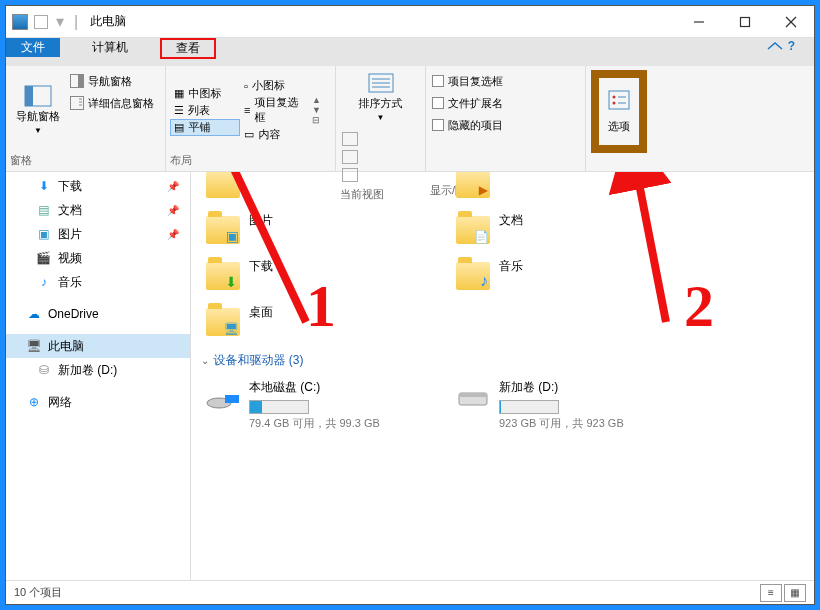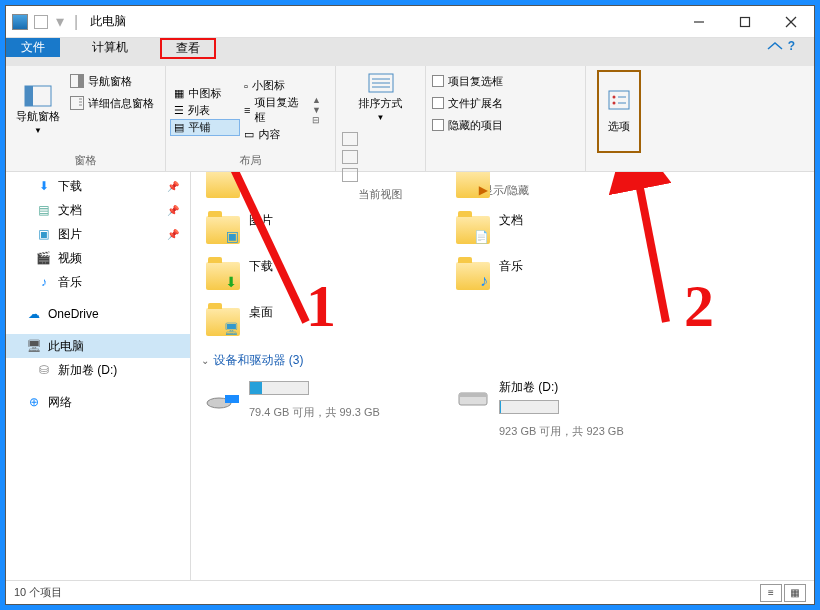--- a/index.html
+++ b/index.html
@@ -14,43 +14,43 @@
   .winbtn { width: 46px; height: 30px; display: flex; align-items: center; justify-content: center; font-size: 14px; color: #333; }
   .winbtn svg { width: 12px; height: 12px; }
   .tabsrow { height: 28px; display: flex; align-items: flex-start; background: #e5e5e5; position: relative; gap: 17px; }
   .tab { padding: 0 14px; font-size: 12px; display: flex; align-items: center; border: 1px solid transparent; }
   .tab.file { background: #1979ca; color: #fff; }
   .tab.view { border: 2px solid #e11; }
   .tab.help { margin-left: auto; padding-right: 18px; color: #1979ca; display:flex; align-items:center; gap:4px;}
   .ribbon { background: #f5f5f5; border-bottom: 1px solid #ddd; display: flex; height: 106px; }
   .ribbon-group { border-right: 1px solid #ddd; display: flex; flex-direction: column; padding: 4px 4px 0 4px; }
   .ribbon-group-body { flex: 1; display: flex; }
-  .ribbon-group-label { font-size: 11px; text-align: center; color: #666; padding: 3px 0; }
+  .ribbon-group-label { font-size: 11px; color: #666; padding: 3px 0; }
   .rbtn-big { display: flex; flex-direction: column; align-items: center; justify-content: center; gap: 2px; padding: 2px 6px; font-size: 11px; }
   .rbtn-big .ico { width: 28px; height: 22px; }
   .rbtn-small { display: flex; align-items: center; gap: 4px; font-size: 11px; padding: 2px 4px; height: 22px; }
   .rbtn-small .ico { width: 14px; height: 14px; }
   .col { display: flex; flex-direction: column; }
   .layout-opt { display: flex; align-items: center; gap: 4px; font-size: 11px; padding: 1px 4px; width: 70px; }
   .layout-opt.sel { background: #cde6f7; border: 1px solid #7eb4ea; padding: 0 3px; }
   .chk { display: flex; align-items: center; gap: 4px; font-size: 11px; padding: 1px 2px; height: 22px; }
   .chkbox { width: 12px; height: 12px; border: 1px solid #888; background: #fff; }
-  .options-btn { border: 2px solid #a16207; gap: 8px; }
+  .options-btn { border: 8px solid #a16207; gap: 8px; }
   .content { flex: 1; display: flex; overflow: hidden; position: relative; }
   .sidebar { width: 185px; border-right: 1px solid #ddd; font-size: 12px; padding-top: 2px; overflow: hidden; }
   .side-item { display: flex; align-items: center; gap: 6px; padding: 3px 0 3px 30px; height: 24px; position: relative; }
   .side-item.sel { background: #cde6f7; }
   .side-item .pin { position: absolute; right: 10px; color: #888; font-size: 10px; }
   .side-ico { width: 16px; height: 16px; display: flex; align-items: center; justify-content: center; }
   .main { flex: 1; padding: 4px 10px; overflow: auto; font-size: 12px; position: relative; }
   .items-row { display: flex; flex-wrap: wrap; }
   .item-tile { width: 250px; display: flex; align-items: flex-start; gap: 8px; padding: 4px; margin-bottom: 2px; }
   .tile-ico { width: 36px; height: 36px; display: flex; align-items: center; justify-content: center; }
   .tile-text { display: flex; flex-direction: column; gap: 2px; }
-  .tile-sub { color: #777; font-size: 11px; margin-top: 8px; }
+  .tile-sub { color: #777; font-size: 11px; }
   .section-hdr { display: flex; align-items: center; gap: 4px; color: #1a5fb4; font-size: 12px; padding: 6px 0; }
   .chevron { font-size: 10px; color: #666; }
   .progress { width: 60px; height: 14px; border: 1px solid #aaa; margin-top: 2px; position: relative; background: #eee; }
   .progress-fill { position: absolute; left: 0; top: 0; bottom: 0; background: #26a0da; }
   .statusbar { height: 24px; border-top: 1px solid #ddd; display: flex; align-items: center; padding: 0 8px; font-size: 11px; color: #444; }
   .statusbar .viewswitch { margin-left: auto; display: flex; gap: 2px; }
   .viewswitch .vb { width: 22px; height: 18px; border: 1px solid #999; display: flex; align-items: center; justify-content: center; font-size: 10px; }
   .folder-ico { width: 34px; height: 28px; background: linear-gradient(#ffe9a8, #f7c948); border-radius: 2px; position: relative; }
   .folder-ico::before { content: ""; position: absolute; top: -5px; left: 2px; width: 14px; height: 6px; background: #f7c948; border-radius: 2px 2px 0 0; }
   .arrow-svg { position: absolute; pointer-events: none; }
@@ -355,20 +355,21 @@
       <div class="items-row">
         <div class="item-tile">
           <div class="tile-ico">
               <svg viewBox="0 0 36 36">
                 <ellipse cx="14" cy="24" rx="12" ry="5" fill="#ccc" stroke="#888"></ellipse>
                 <rect x="20" y="10" width="14" height="14" fill="#1a8cff"></rect>
                 <rect x="20" y="10" width="14" height="6" fill="#fff"></rect>
               </svg>
             </div>
           <div class="tile-text">
+            <span>本地磁盘 (C:)</span>
             <div class="progress">
                 <div class="progress-fill" style="width:20%;"></div>
               </div>
             <span class="tile-sub">79.4 GB 可用，共 99.3 GB</span>
           </div>
         </div>
         <div class="item-tile">
           <div class="tile-ico">
               <svg viewBox="0 0 36 36">
                 <rect x="4" y="14" width="28" height="12" rx="2" fill="#ddd" stroke="#999"></rect>

